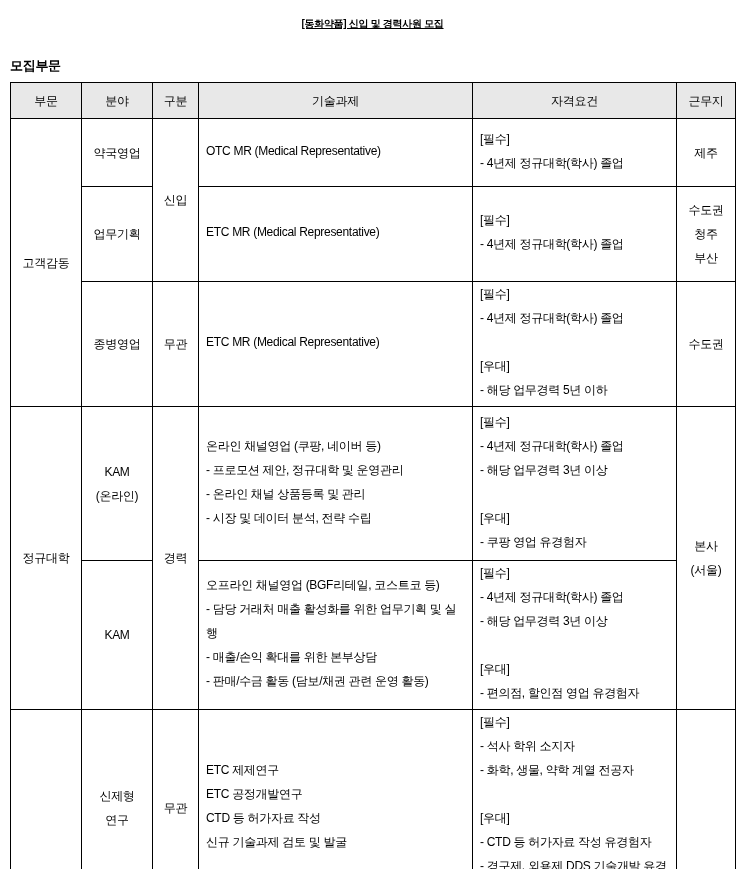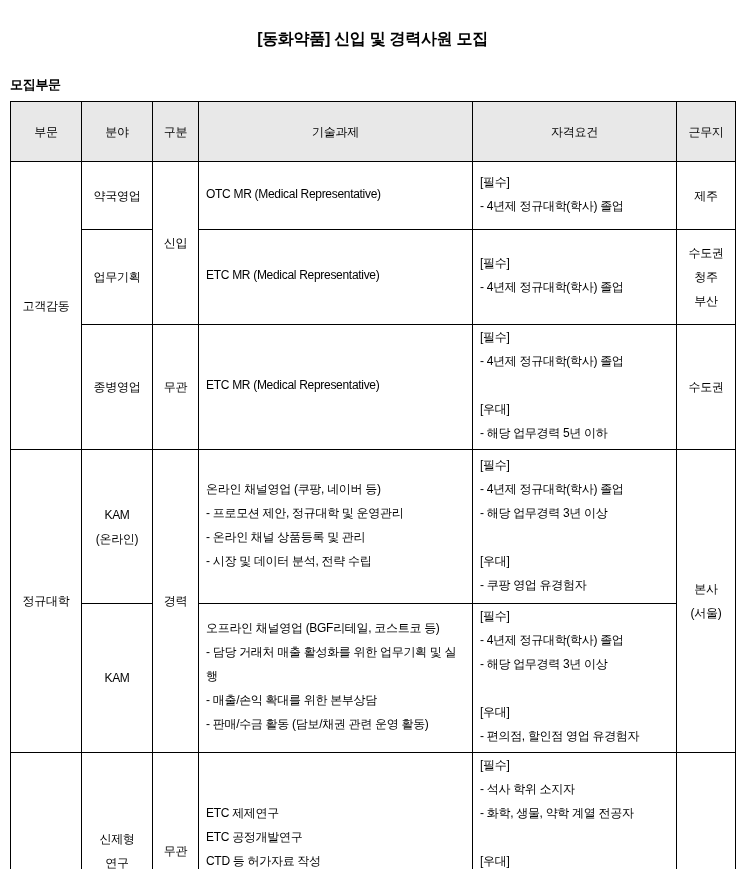--- a/index.html
+++ b/index.html
@@ -5,25 +5,26 @@
   * { margin: 0; padding: 0; box-sizing: border-box; }
   html, body {
     width: 745px; height: 869px;
     background: #ffffff;
     overflow: hidden;
     font-family: "Liberation Sans", "DejaVu Sans", sans-serif;
     color: #000000;
   }
   .page { width: 745px; height: 869px; position: relative; }
   .title {
-    margin-top: 29px;
+    margin-top: 17px;
     text-align: center;
-    font-size: 16px;
+    font-size: 10px;
     font-weight: bold;
     letter-spacing: -0.3px;
+    text-decoration: underline;
   }
   .section-label {
     margin: 26px 4px 7px 10px;
     font-size: 13px;
     font-weight: bold;
     letter-spacing: -0.3px;
   }
   table.recruit {
     border-collapse: collapse;
     table-layout: fixed;
@@ -36,21 +37,21 @@
     line-height: 24px;
     vertical-align: middle;
     letter-spacing: -0.3px;
     white-space: pre-line;
     overflow: hidden;
   }
   table.recruit th {
     background: #e8e8e8;
     font-weight: normal;
     text-align: center;
-    height: 60px;
+    height: 36px;
   }
   td.c { text-align: center; padding: 2px 3px; }
   td.l { text-align: left; padding: 0 6px 4px 7px; }
   tr.r0 { height: 68px; }
   tr.r1 { height: 95px; }
   tr.r2 { height: 110px; }
   tr.r3 { height: 154px; }
   tr.r4 { height: 142px; }
   tr.r5 { height: 171px; }
 </style>

